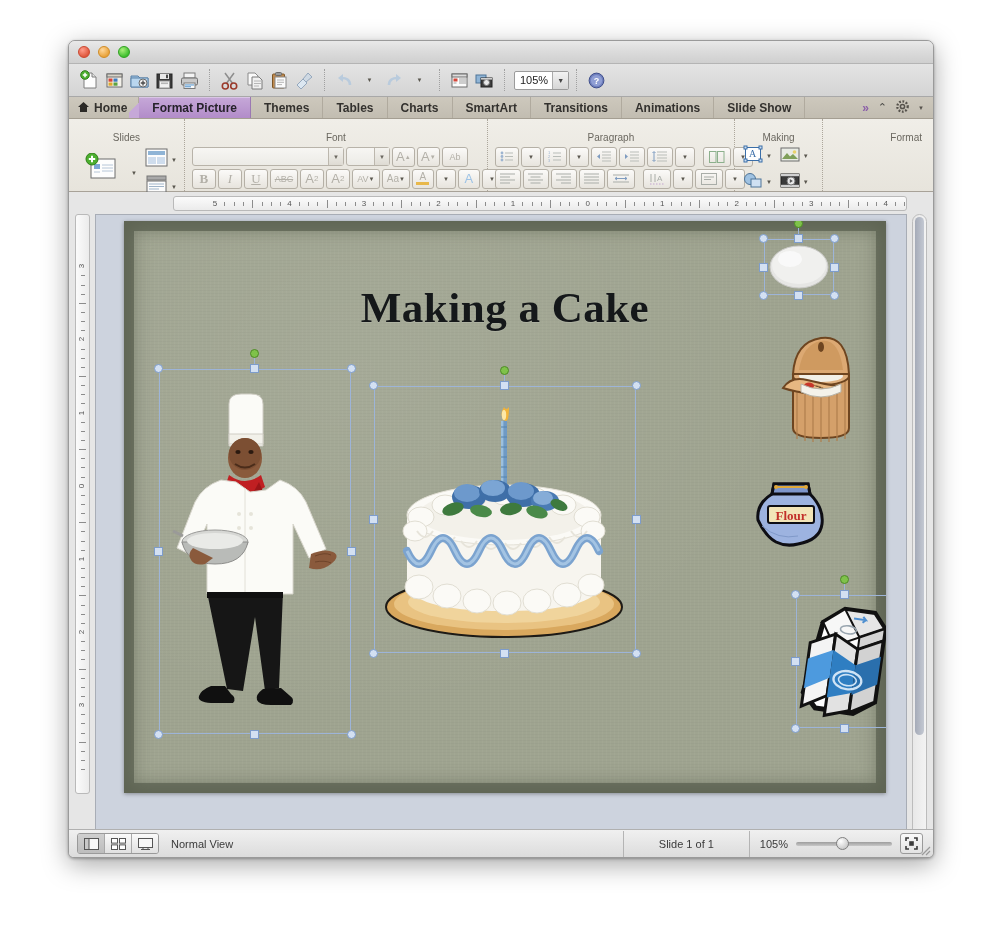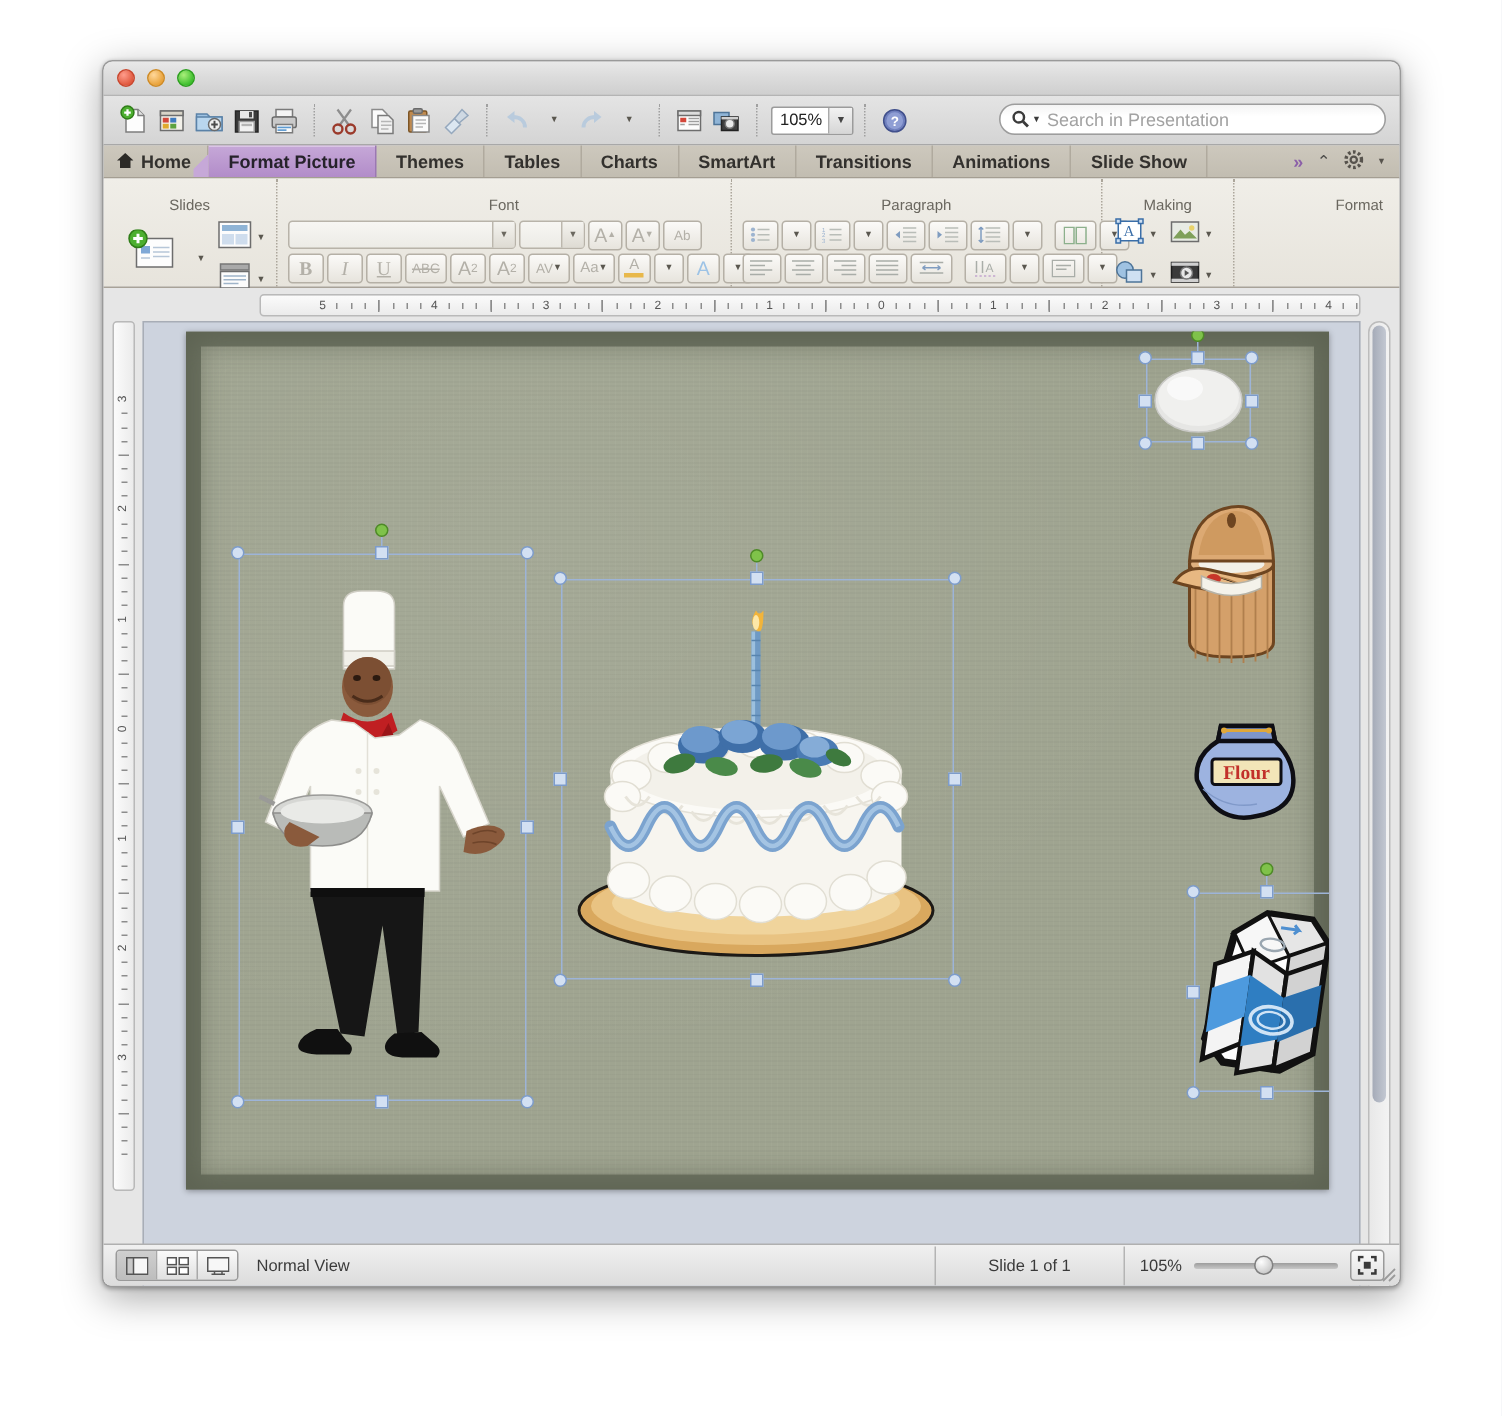--- a/index.html
+++ b/index.html
@@ -484,30 +484,20 @@
       <div class="tbsep"></div>
 
       <div class="tbtn">
         <svg width="19" height="19" viewBox="0 0 19 19">
           <circle cx="9.5" cy="9.5" r="7.4" fill="#6f7fbd" stroke="#41508c"></circle>
           <circle cx="9.5" cy="9.5" r="5.6" fill="#8f9ed4"></circle>
           <text x="9.5" y="13.2" font-size="9" font-weight="bold" fill="#fff" text-anchor="middle" font-family="Liberation Sans">?</text>
         </svg>
       </div>
 
-      <div class="searchbox">
-        <span class="mag">
-          <svg width="15" height="15" viewBox="0 0 15 15">
-            <circle cx="6" cy="6" r="4" fill="none" stroke="#3b3b3b" stroke-width="1.9"></circle>
-            <path d="M9.2 9.2L13 13" stroke="#3b3b3b" stroke-width="2.2"></path>
-          </svg>
-          <span style="font-size:6px;color:#3b3b3b;">▼</span>
-        </span>
-        <span class="ph">Search in Presentation</span>
-      </div>
     </div>
 
     <div class="tabbar">
       <div class="tab home">
         <span>
           <svg width="11" height="10" viewBox="0 0 11 10">
               <path d="M5.5 0L11 5H9v5H2V5H0z" fill="#2c2a27"></path>
             </svg>
         </span>
         <span>Home</span>
@@ -978,20 +968,21 @@
             <div class="tick" style="top: 545.076px; height: 1px; left: 5px; width: 4px;"></div>
             <div class="tick" style="top: 554.222px; height: 1px; left: 5px; width: 4px;"></div>
           </div>
       </div>
 
       <div class="canvas">
         <div class="slide">
           <div class="slide-inner"></div>
           <div class="edge-rough"></div>
 
+          <div class="slide-title">Making a Cake</div>
 
           <div class="obj" style="left:35px; top:155px; width:192px; height:355px;">
             <svg width="192" height="355" viewBox="0 0 192 355">
 
               <path d="M82 18q-12 0-12 10v42h34V28q0-10-12-10z" fill="#fbfbf7" stroke="#cfcdc4"></path>
               <path d="M70 58h34v10H70z" fill="#f2f1ea" stroke="#cfcdc4"></path>
 
               <ellipse cx="86" cy="82" rx="17" ry="20" fill="#8a5a3c"></ellipse>
               <ellipse cx="86" cy="78" rx="16" ry="16" fill="#7c4f33"></ellipse>
               <path d="M76 88q10 7 20 0" stroke="#4a2c1a" stroke-width="2" fill="none"></path>
@@ -1154,21 +1145,21 @@
               <ellipse cx="42" cy="13" rx="3" ry="5" fill="#6e4520"></ellipse>
 
               <path d="M4 54q8-12 24-8t30 6q-6 10-24 8T4 54z" fill="#e7b882" stroke="#6e4520" stroke-width="2"></path>
               <path d="M30 50q12 2 18 6" stroke="#b07f4d"></path>
               <ellipse cx="30" cy="52" rx="5" ry="3.4" fill="#c7362a"></ellipse>
 
               <path d="M22 50q20 10 40 0v8q-20 10-40 0z" fill="#f4f2ea" stroke="#b6b2a6"></path>
             </svg>
           </div>
 
-          <div class="obj" style="left:668px; top:255px; width:78px; height:72px;">
+          <div class="obj" style="left:628px; top:255px; width:78px; height:72px;">
             <svg width="78" height="72" viewBox="0 0 78 72">
               <path d="M22 8h34l2 10q14 14 12 30T46 68q-12 3-22-2T6 44Q4 28 20 18z" fill="#9db3e0" stroke="#0e0e14" stroke-width="3"></path>
               <path d="M22 8h34l2 10H20z" fill="#7e96cb" stroke="#0e0e14" stroke-width="3"></path>
               <path d="M25 11h28" stroke="#e0a83a" stroke-width="2"></path>
               <circle cx="24" cy="11" r="2" fill="#e0a83a"></circle>
               <circle cx="54" cy="11" r="2" fill="#e0a83a"></circle>
 
               <rect x="16" y="30" width="46" height="17" rx="2" fill="#f2e5b8" stroke="#0e0e14" stroke-width="2"></rect>
               <text x="39" y="43.5" font-size="13" font-weight="bold" fill="#c2302a" text-anchor="middle" font-family="Liberation Serif">Flour</text>
               <path d="M10 50q16 14 36 10" fill="none" stroke="#8099c9"></path>

